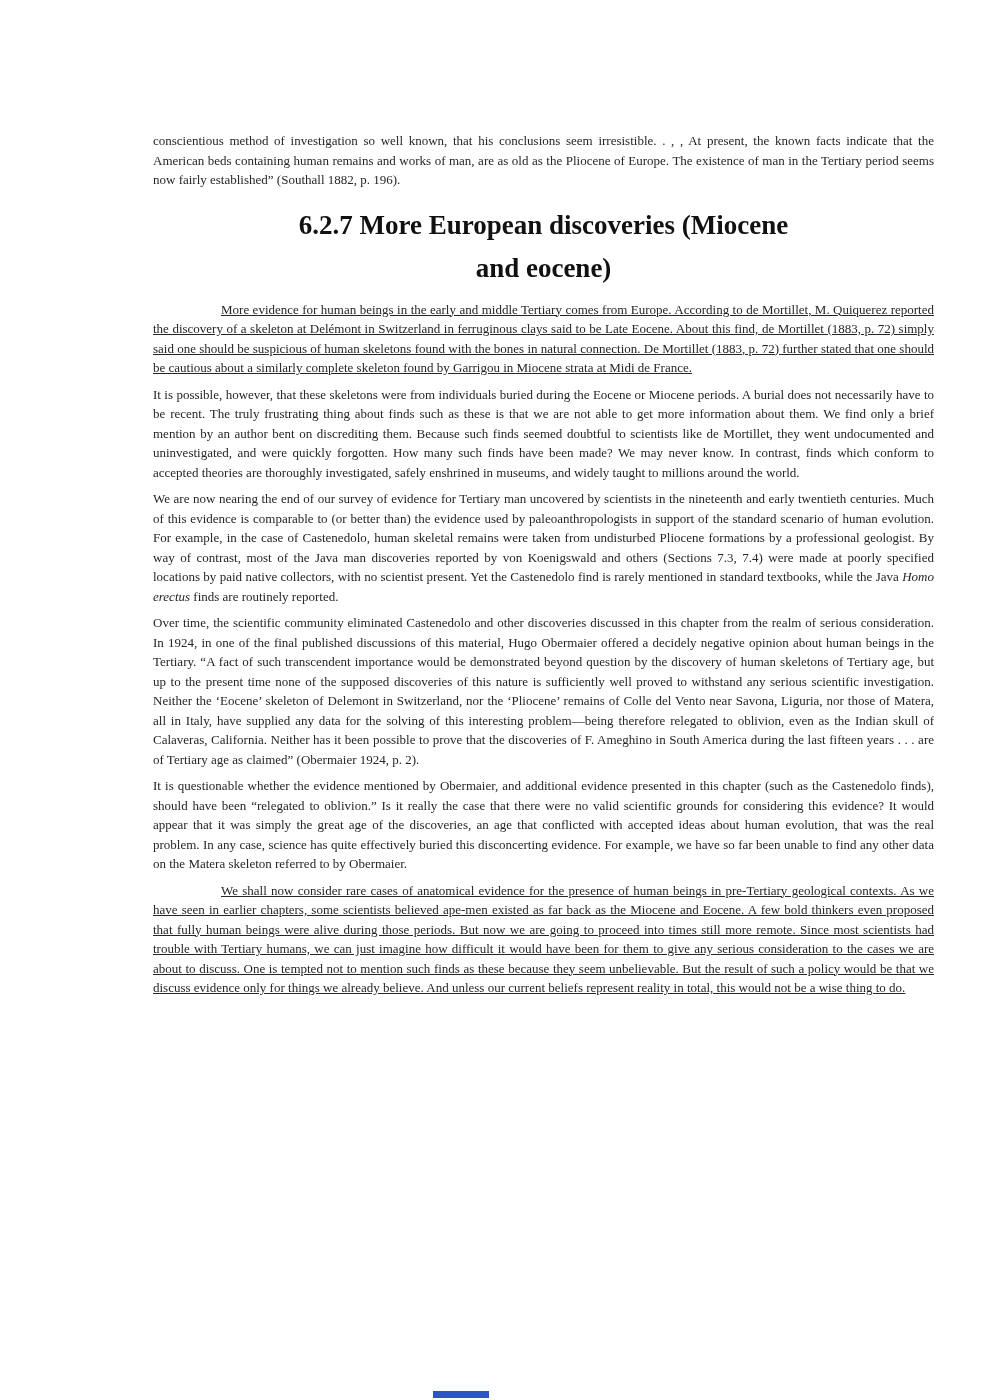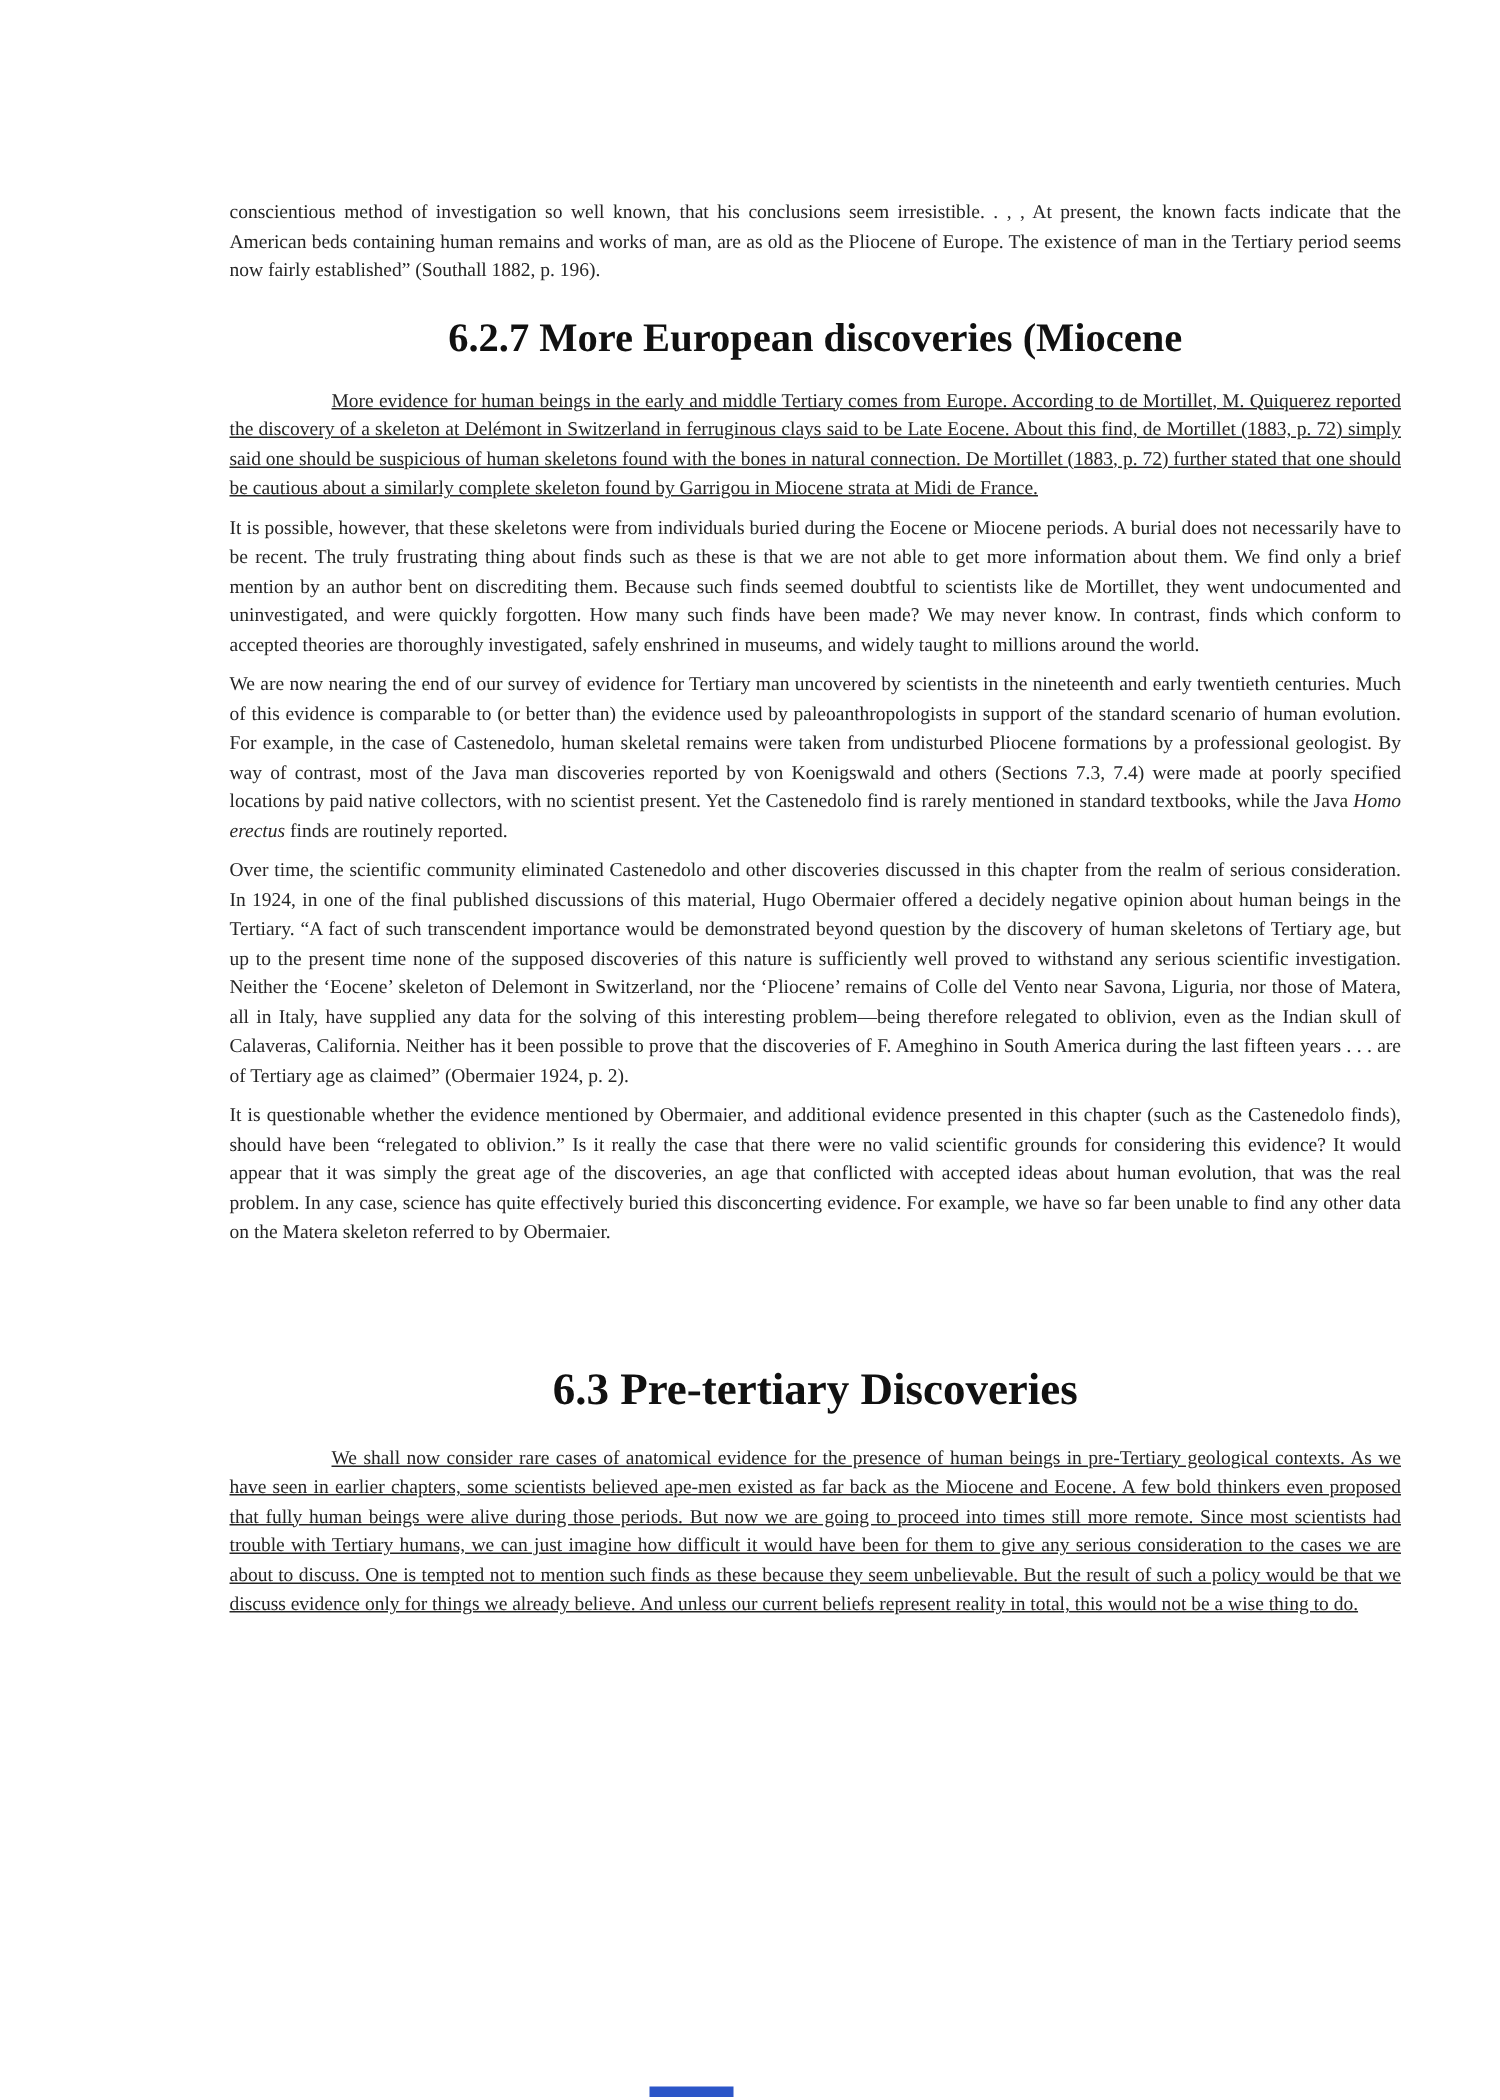--- a/index.html
+++ b/index.html
@@ -49,31 +49,31 @@
 </style>
 </head>
 <body>
 
 <div class="page">
 
   <p class="body">conscientious method of investigation so well known, that his conclusions seem irresistible. . , , At present, the known facts indicate that the American beds containing human remains and works of man, are as old as the Pliocene of Europe. The existence of man in the Tertiary period seems now fairly established” (Southall 1882, p. 196).</p>
 
   <h1 class="heading">
     <span class="hline">6.2.7 More European discoveries (Miocene</span>
+    <span class="hline">and eocene)</span>
   </h1>
 
   <p class="body indent">More evidence for human beings in the early and middle Tertiary comes from Europe. According to de Mortillet, M. Quiquerez reported the discovery of a skeleton at Delémont in Switzerland in ferruginous clays said to be Late Eocene. About this find, de Mortillet (1883, p. 72) simply said one should be suspicious of human skeletons found with the bones in natural connection. De Mortillet (1883, p. 72) further stated that one should be cautious about a similarly complete skeleton found by Garrigou in Miocene strata at Midi de France.</p>
 
   <p class="body">It is possible, however, that these skeletons were from individuals buried during the Eocene or Miocene periods. A burial does not necessarily have to be recent. The truly frustrating thing about finds such as these is that we are not able to get more information about them. We find only a brief mention by an author bent on discrediting them. Because such finds seemed doubtful to scientists like de Mortillet, they went undocumented and uninvestigated, and were quickly forgotten. How many such finds have been made? We may never know. In contrast, finds which conform to accepted theories are thoroughly investigated, safely enshrined in museums, and widely taught to millions around the world.</p>
 
   <p class="body"><span>We are now nearing the end of our survey of evidence for Tertiary man uncovered by scientists in the nineteenth and early twentieth centuries. Much of this evidence is comparable to (or better than) the evidence used by paleoanthropologists in support of the standard scenario of human evolution. For example, in the case of Castenedolo, human skeletal remains were taken from undisturbed Pliocene formations by a professional geologist. By way of contrast, most of the Java man discoveries reported by von Koenigswald and others (Sections 7.3, 7.4) were made at poorly specified locations by paid native collectors, with no scientist present. Yet the Castenedolo find is rarely mentioned in standard textbooks, while the Java </span><span class="italic">Homo erectus</span><span> finds are routinely reported.</span></p>
 
   <p class="body">Over time, the scientific community eliminated Castenedolo and other discoveries discussed in this chapter from the realm of serious consideration. In 1924, in one of the final published discussions of this material, Hugo Obermaier offered a decidely negative opinion about human beings in the Tertiary. “A fact of such transcendent importance would be demonstrated beyond question by the discovery of human skeletons of Tertiary age, but up to the present time none of the supposed discoveries of this nature is sufficiently well proved to withstand any serious scientific investigation. Neither the ‘Eocene’ skeleton of Delemont in Switzerland, nor the ‘Pliocene’ remains of Colle del Vento near Savona, Liguria, nor those of Matera, all in Italy, have supplied any data for the solving of this interesting problem—being therefore relegated to oblivion, even as the Indian skull of Calaveras, California. Neither has it been possible to prove that the discoveries of F. Ameghino in South America during the last fifteen years . . . are of Tertiary age as claimed” (Obermaier 1924, p. 2).</p>
 
   <p class="body">It is questionable whether the evidence mentioned by Obermaier, and additional evidence presented in this chapter (such as the Castenedolo finds), should have been “relegated to oblivion.” Is it really the case that there were no valid scientific grounds for considering this evidence? It would appear that it was simply the great age of the discoveries, an age that conflicted with accepted ideas about human evolution, that was the real problem. In any case, science has quite effectively buried this disconcerting evidence. For example, we have so far been unable to find any other data on the Matera skeleton referred to by Obermaier.</p>
 
-  <h1 class="heading-63">6.3 Pre-tertiary Discoveries</h1>
 
   <p class="body indent">We shall now consider rare cases of anatomical evidence for the presence of human beings in pre-Tertiary geological contexts. As we have seen in earlier chapters, some scientists believed ape-men existed as far back as the Miocene and Eocene. A few bold thinkers even proposed that fully human beings were alive during those periods. But now we are going to proceed into times still more remote. Since most scientists had trouble with Tertiary humans, we can just imagine how difficult it would have been for them to give any serious consideration to the cases we are about to discuss. One is tempted not to mention such finds as these because they seem unbelievable. But the result of such a policy would be that we discuss evidence only for things we already believe. And unless our current beliefs represent reality in total, this would not be a wise thing to do.</p>
 
   <div class="bottom-marker" style="background: rgb(43, 85, 200);"></div>
 
 </div>
 
 </body></html>

